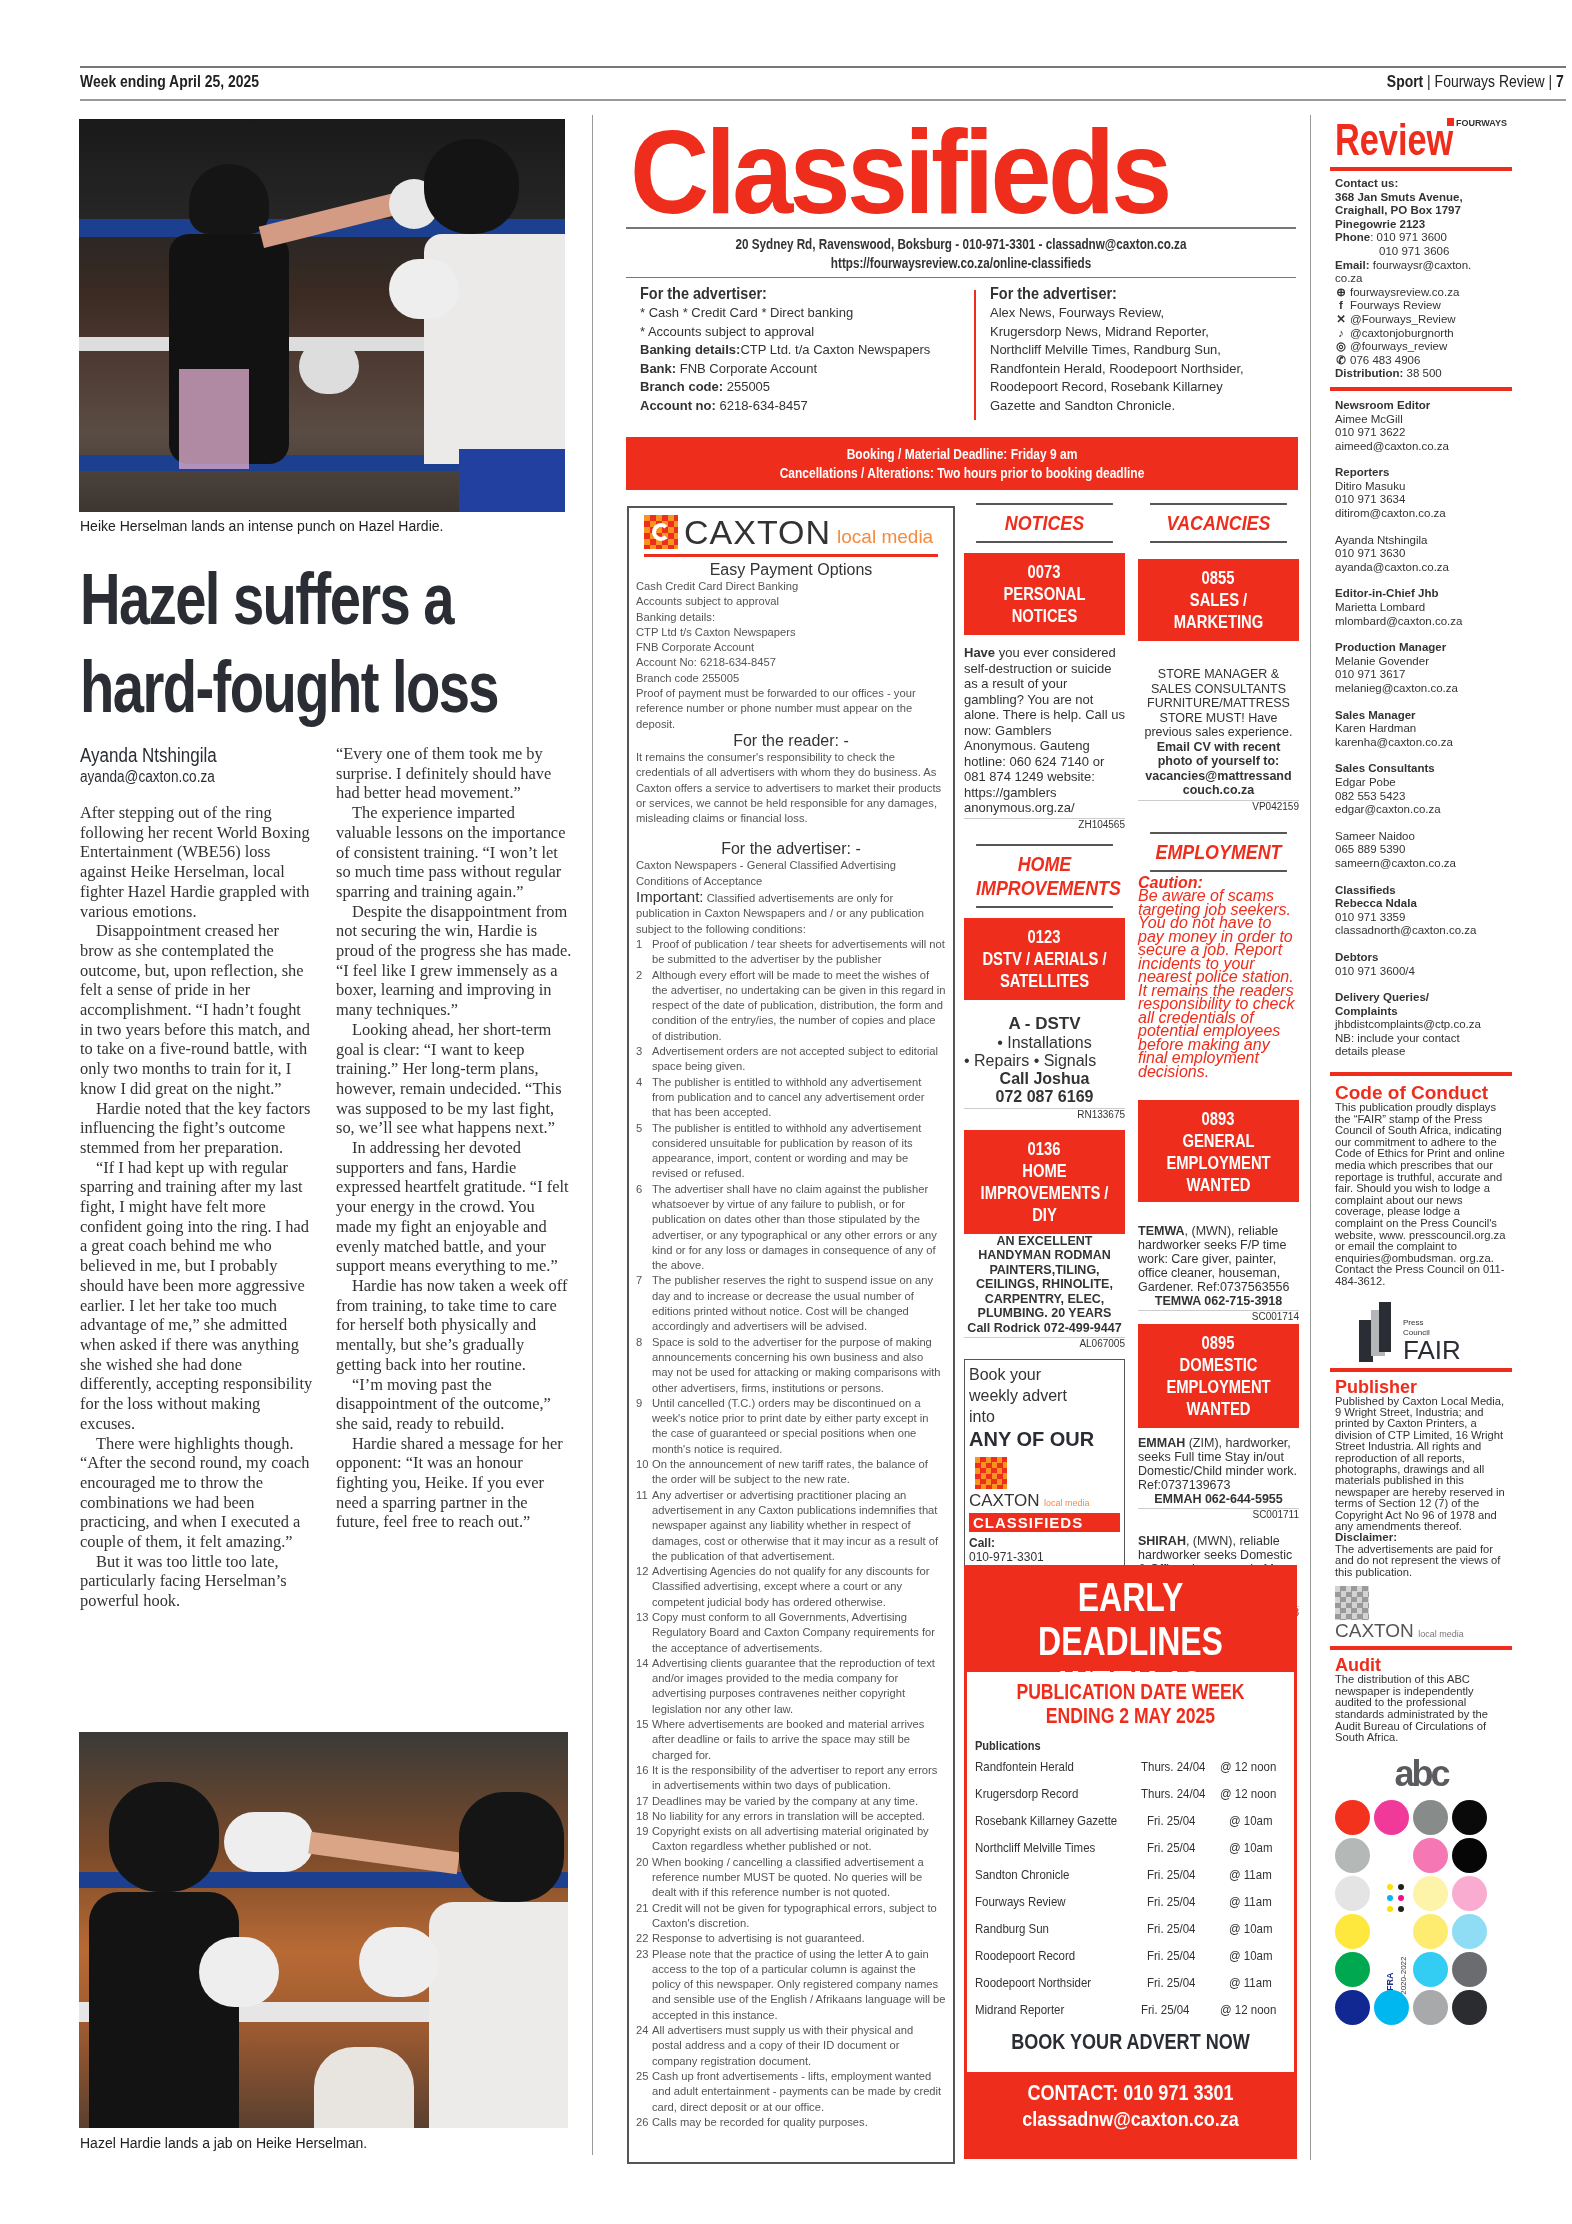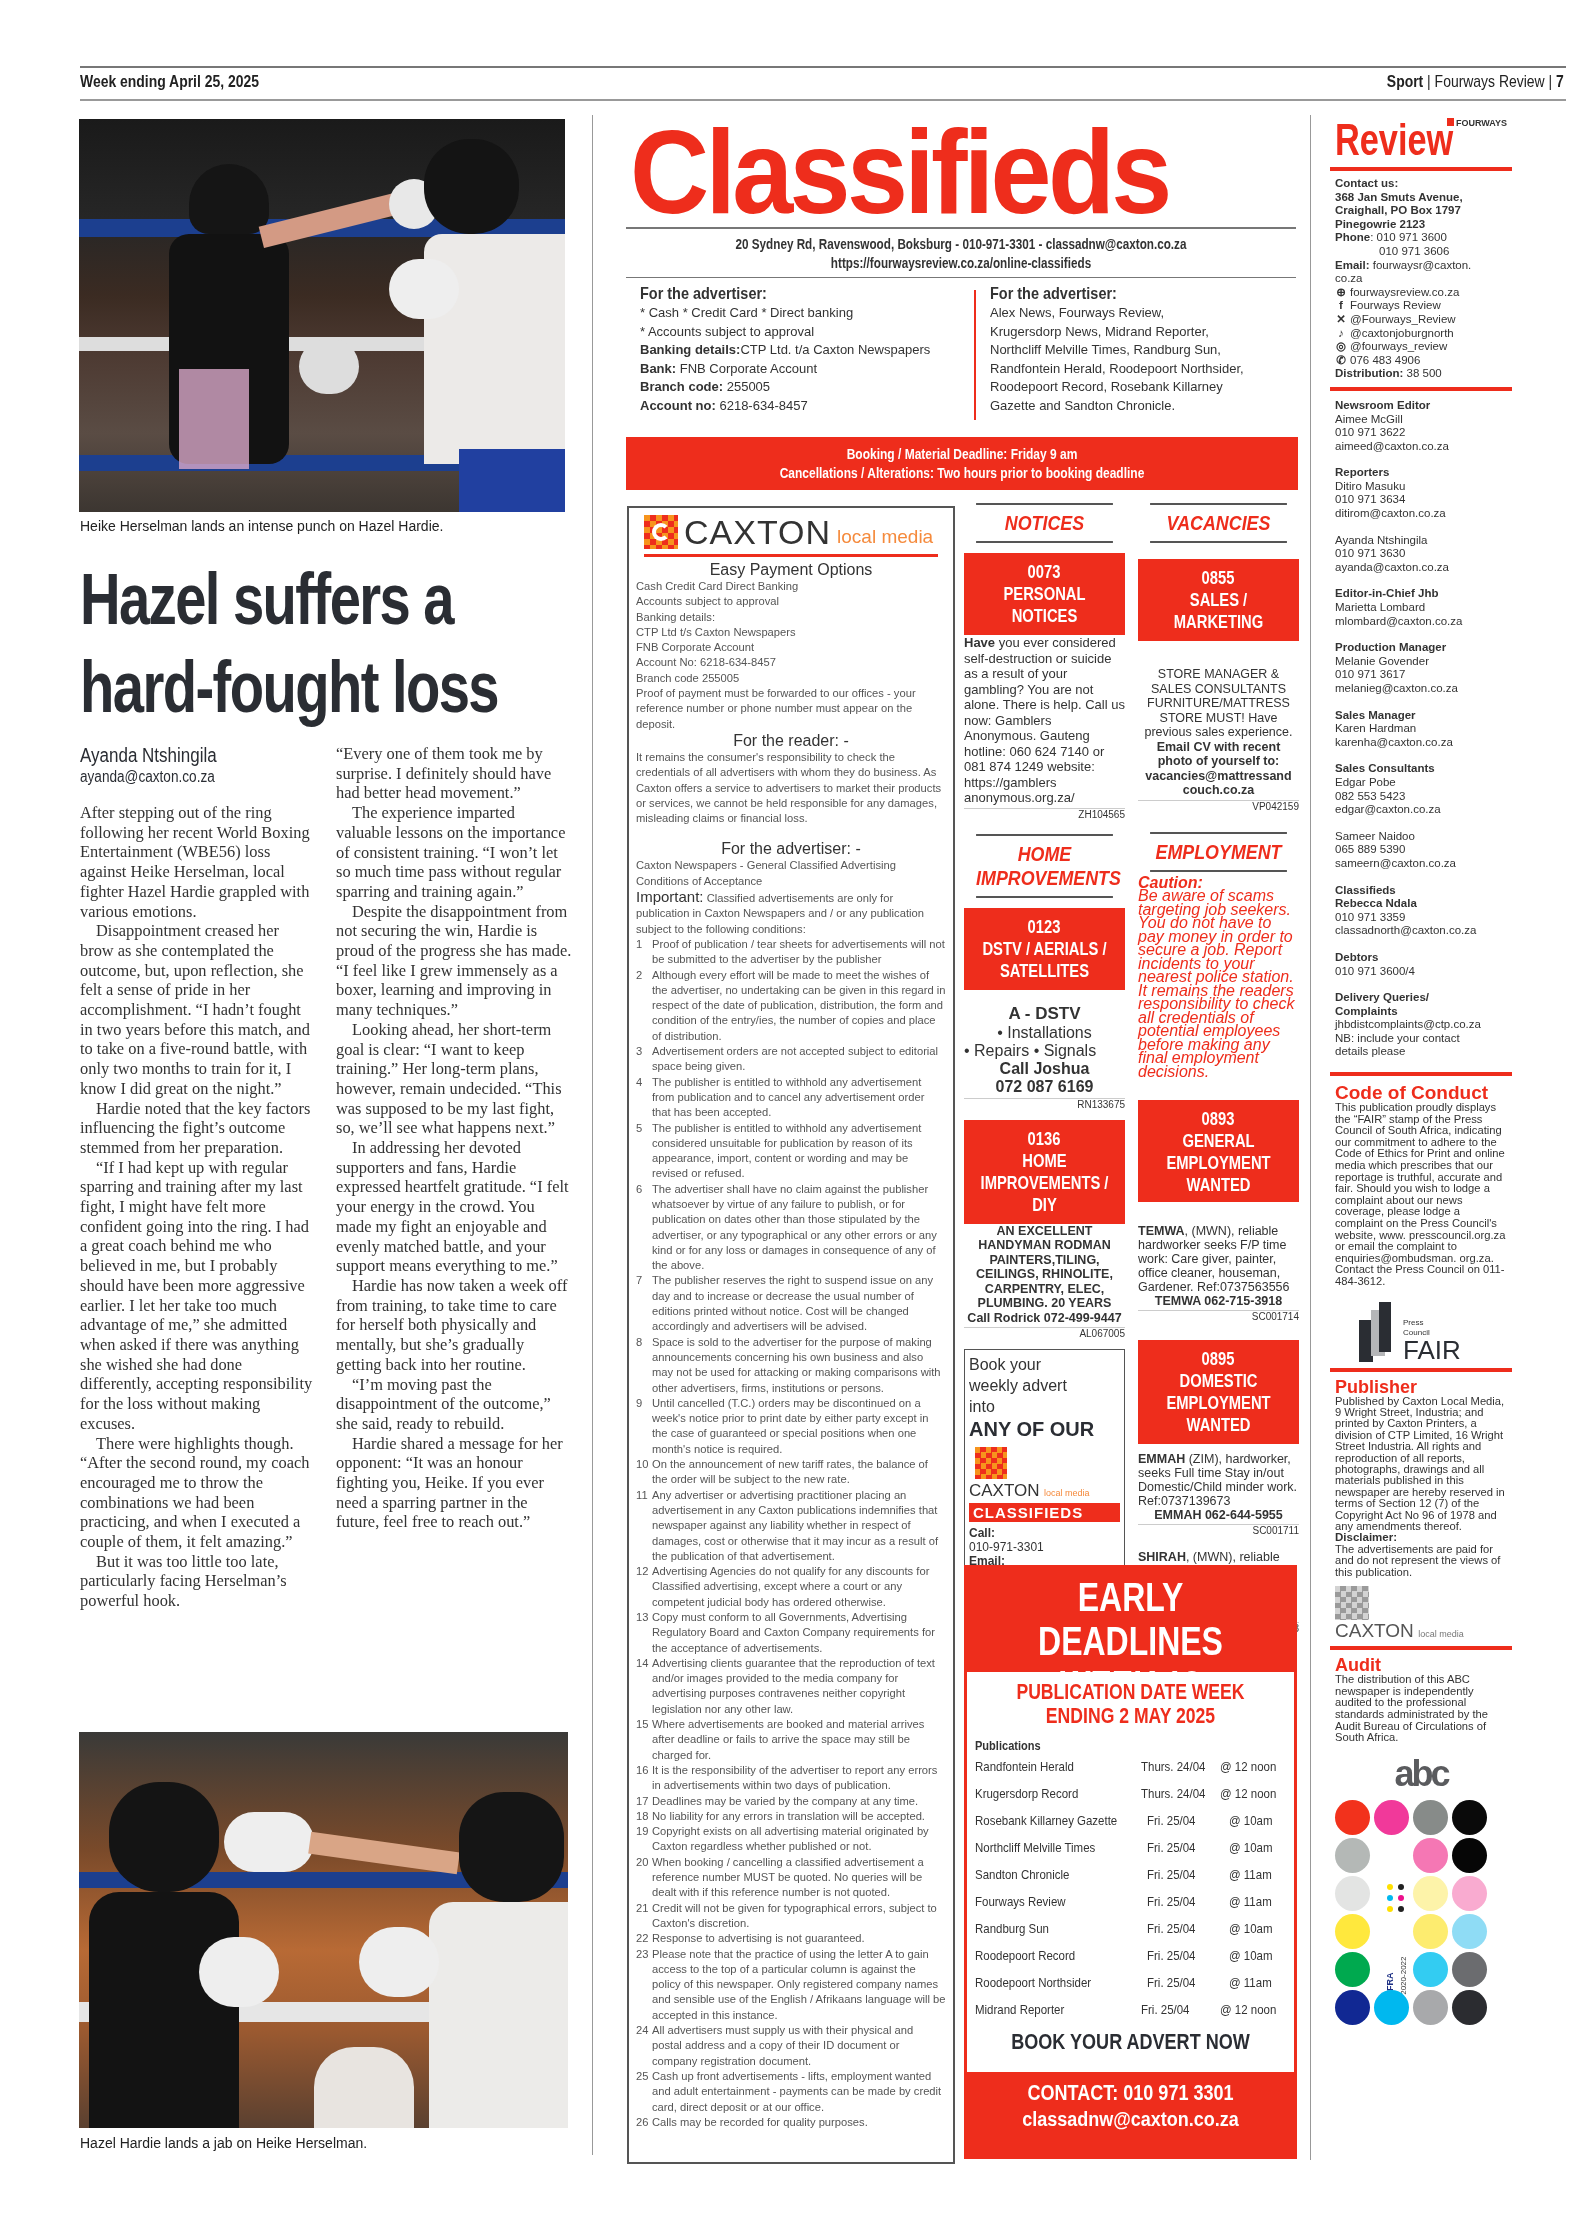--- a/index.html
+++ b/index.html
@@ -192,21 +192,21 @@
       <li><span class="n">23</span><span>Please note that the practice of using the letter A to gain access to the top of a particular column is against the policy of this newspaper. Only registered company names and sensible use of the English / Afrikaans language will be accepted in this instance.</span></li>
       <li><span class="n">24</span><span>All advertisers must supply us with their physical and postal address and a copy of their ID document or company registration document.</span></li>
       <li><span class="n">25</span><span>Cash up front advertisements - lifts, employment wanted and adult entertainment - payments can be made by credit card, direct deposit or at our office.</span></li>
       <li><span class="n">26</span><span>Calls may be recorded for quality purposes.</span></li>
     </ol>
 </div>
 
 <div class="abs" style="left:964px;top:503px;width:161px">
   <div class="sec-h">NOTICES</div>
   <div class="cat-box" style="margin-top:10px"><span>0073</span><br><span>PERSONAL NOTICES</span></div>
-  <div class="ad-t" style=""><b>Have</b><span> you ever considered self-destruction or suicide as a result of your gambling? You are not alone. There is help. Call us now: Gamblers Anonymous. Gauteng hotline: 060 624 7140 or 081 874 1249 website: https://gamblers anonymous.org.za/</span></div>
+  <div class="ad-t" style="margin-top:10px"><b>Have</b><span> you ever considered self-destruction or suicide as a result of your gambling? You are not alone. There is help. Call us now: Gamblers Anonymous. Gauteng hotline: 060 624 7140 or 081 874 1249 website: https://gamblers anonymous.org.za/</span></div>
   <div class="ad-ref">ZH104565</div>
 
   <div class="sec-h" style="margin-top:14px">HOME IMPROVEMENTS</div>
   <div class="cat-box" style="margin-top:10px"><span>0123</span><br><span>DSTV / AERIALS / SATELLITES</span></div>
   <div style="text-align:center;margin-top:14px">
     <div style="font-weight:bold;font-size:17px;color:#333">A - DSTV</div>
     <div style="font-size:16px;color:#333;text-align:center">• Installations</div>
     <div style="font-size:16px;color:#333;text-align:left">• Repairs • Signals</div>
     <div style="font-weight:bold;font-size:16px;color:#333">Call Joshua</div>
     <div style="font-weight:bold;font-size:16px;color:#333">072 087 6169</div>
@@ -247,21 +247,21 @@
   <div class="sec-h" style="margin-top:20px">EMPLOYMENT</div>
   <div style="color:#ee2d1c;font-style:italic;font-size:16px;line-height:13.5px;margin-top:4px">
     <div style="font-weight:bold">Caution:</div>
     <div>Be aware of scams targeting job seekers. You do not have to pay money in order to secure a job. Report incidents to your nearest police station.</div>
     <div>It remains the readers responsibility to check all credentials of potential employees before making any final employment decisions.</div>
   </div>
   <div class="cat-box" style="margin-top:22px;padding:8px 2px 6px"><span>0893</span><br><span>GENERAL EMPLOYMENT WANTED</span></div>
   <div class="ad-t" style="margin-top:22px;font-size:12.5px;line-height:14px"><b>TEMWA</b><span>, (MWN), reliable hardworker seeks F/P time work: Care giver, painter, office cleaner, houseman, Gardener. Ref:0737563556</span></div>
   <div style="text-align:center;font-weight:bold;font-size:12.5px;color:#333">TEMWA 062-715-3918</div>
   <div class="ad-ref">SC001714</div>
-  <div class="cat-box" style="margin-top:18px"><span>0895</span><br><span>DOMESTIC EMPLOYMENT WANTED</span></div>
+  <div class="cat-box" style="margin-top:2px"><span>0895</span><br><span>DOMESTIC EMPLOYMENT WANTED</span></div>
   <div class="ad-t" style="margin-top:8px;font-size:12.5px;line-height:14px"><b>EMMAH</b><span> (ZIM), hardworker, seeks Full time Stay in/out Domestic/Child minder work. Ref:0737139673</span></div>
   <div style="text-align:center;font-weight:bold;font-size:12.5px;color:#333">EMMAH 062-644-5955</div>
   <div class="ad-ref">SC001711</div>
   <div class="ad-t" style="margin-top:14px;font-size:12.5px;line-height:14px"><b>SHIRAH</b><span>, (MWN), reliable hardworker seeks Domestic &amp; Office cleaner work: Mon Wed Fri. Refs avail.</span></div>
   <div style="text-align:center;font-weight:bold;font-size:12.5px;color:#333">SHIRAH 071-771-4116</div>
   <div class="ad-ref">SC001703</div>
 </div>
 
 <div class="abs" style="left:964px;top:1565px;width:333px;height:594px;background:#ee2d1c">
   <div style="text-align:center;color:#fff;font-weight:900;font-size:40px;line-height:44px;margin-top:10px;transform:scaleX(.8)">EARLY DEADLINES</div>

